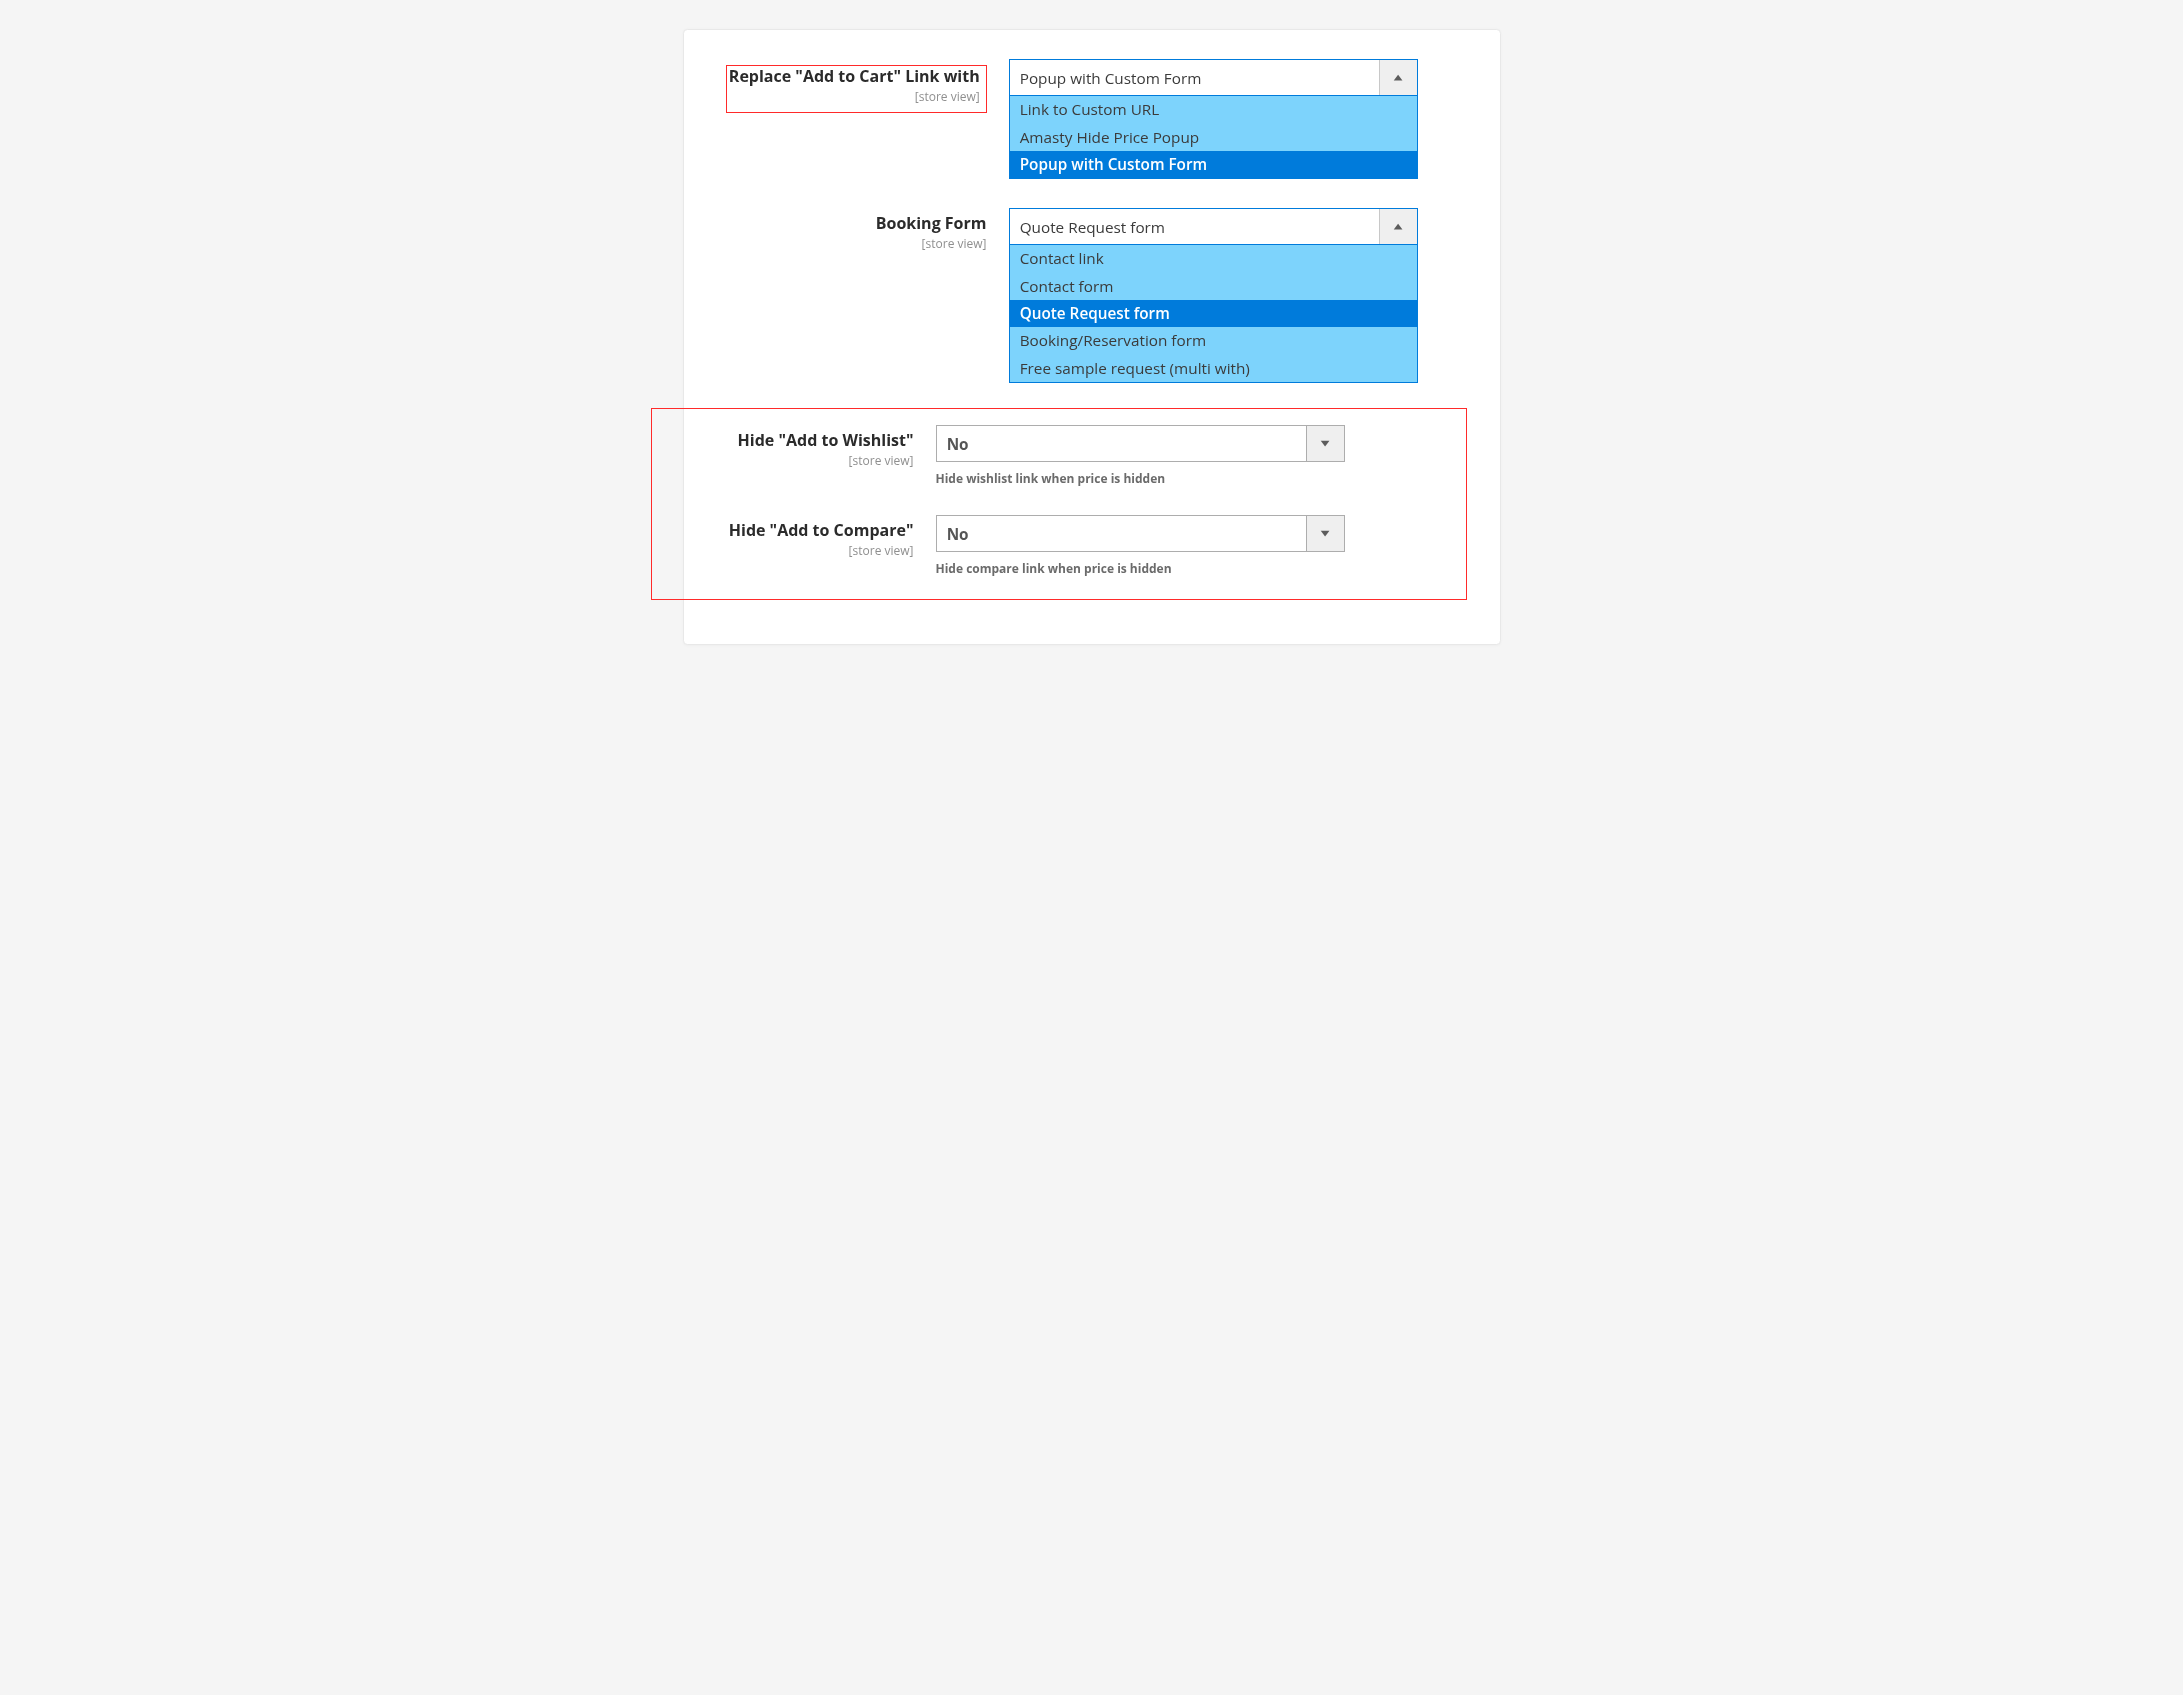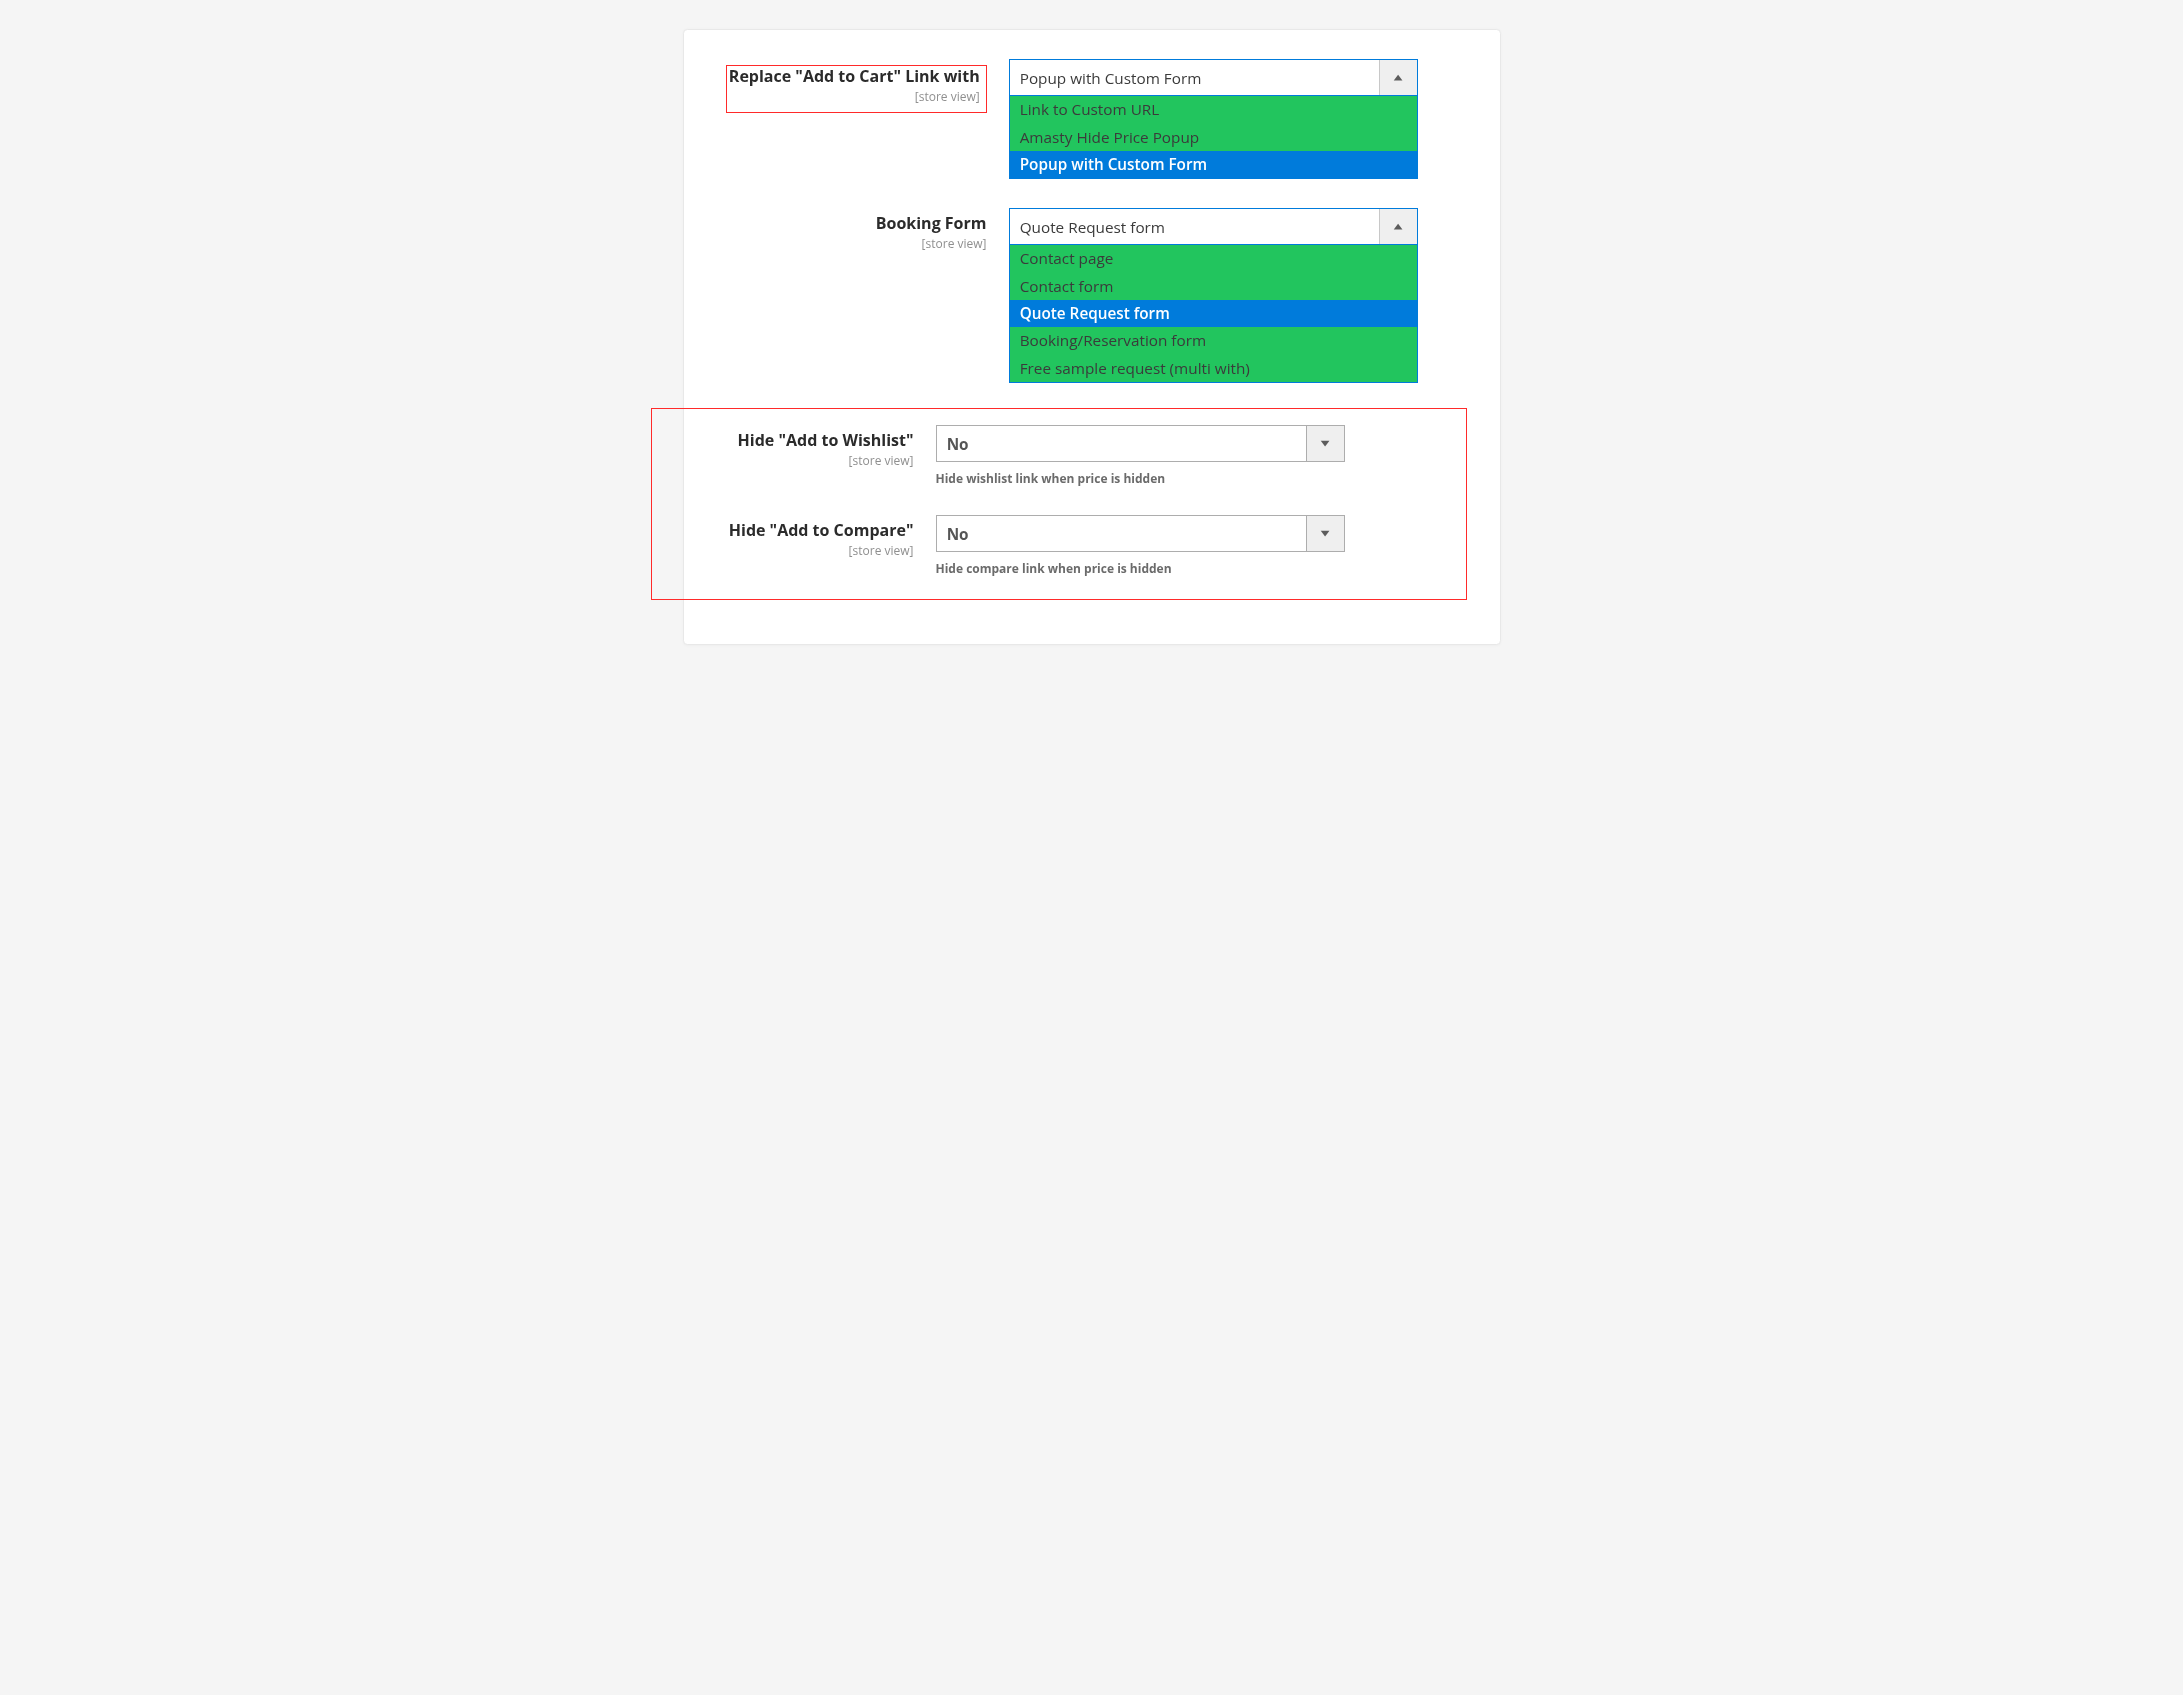--- a/index.html
+++ b/index.html
@@ -75,21 +75,21 @@
     display: flex;
     align-items: center;
     justify-content: center;
   }
   .neutral .select-arrow { border-left-color: #adadad; }
   .select-arrow svg { display: block; }
 
   .dropdown {
     border: 0.7px solid #007bdb;
     border-top: none;
-    background: #22c55e;
+    background: #7dd3fc;
   }
   .dropdown .opt {
     font-size: 15.3px;
     padding: 2.2px 10.2px;
     color: #3b3b3b;
     line-height: 1.5;
     cursor: pointer;
   }
   .dropdown .opt.selected {
     background: #007bdb;
@@ -161,21 +161,21 @@
     <div class="value-col">
       <div class="select-control">
         <div class="select-text">Quote Request form</div>
         <div class="select-arrow">
           <svg width="10.2" height="7.3" viewBox="0 0 14 10">
               <polygon points="7,1 13,9 1,9" fill="#5c5c5c"></polygon>
             </svg>
         </div>
       </div>
       <div class="dropdown">
-        <div class="opt">Contact page</div>
+        <div class="opt">Contact link</div>
         <div class="opt">Contact form</div>
         <div class="opt selected">Quote Request form</div>
         <div class="opt">Booking/Reservation form</div>
         <div class="opt">Free sample request (multi with)</div>
       </div>
     </div>
   </div>
 
   <div class="hl-region">
 

